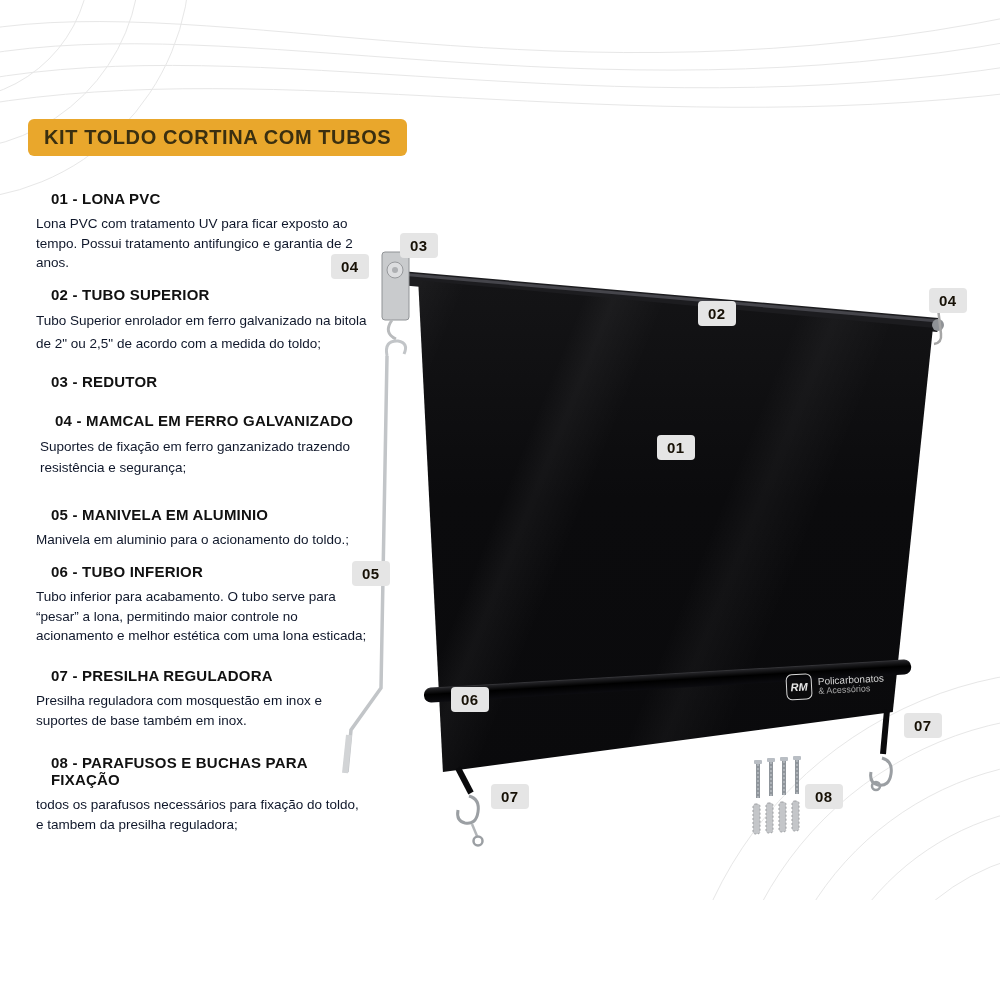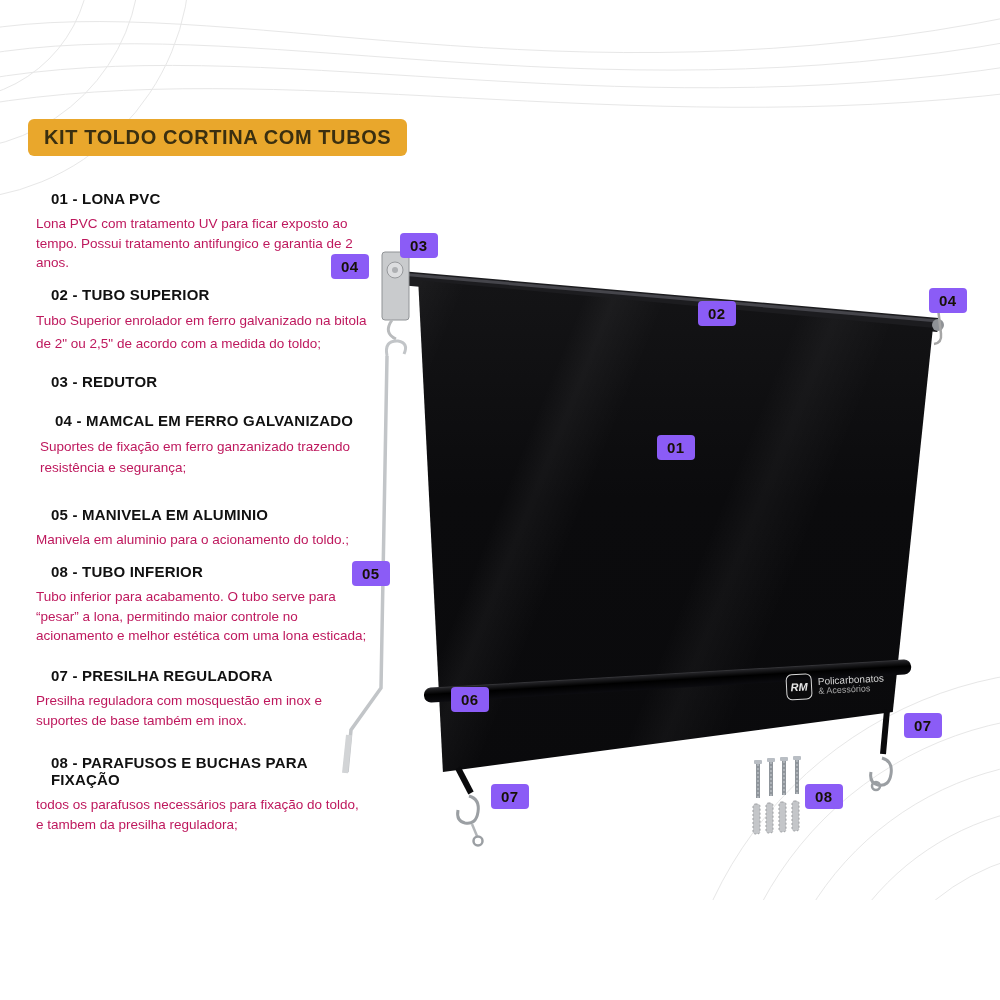--- a/index.html
+++ b/index.html
@@ -8,21 +8,21 @@
   .bg-decor{position:absolute;inset:0;z-index:0;}
 
   
   .title-badge{position:absolute;left:28px;top:119px;z-index:3;background:#E9A72C;
     border-radius:6px;padding:7px 16px;}
   .title-badge span{font-size:20px;font-weight:700;letter-spacing:.6px;color:#3a2f10;}
 
   
   .parts-list{position:absolute;left:36px;top:190px;width:332px;z-index:3;}
   .item h3{margin:0 0 7px 15px;font-size:15px;font-weight:700;color:#111;letter-spacing:.2px;}
-  .item p{margin:0;font-size:13.5px;line-height:1.45;color:#be185d;}
+  .item p{margin:0;font-size:13.5px;line-height:1.45;color:#0f172a;}
   .item{margin-bottom:26px;}
   .item:nth-child(1){margin-bottom:13px;}
   .item:nth-child(2){margin-bottom:17px;}
   .item:nth-child(2) p{line-height:1.7;}
   .item:nth-child(3){margin-bottom:22px;}
   .item:nth-child(4){margin-bottom:27px;}
   .item:nth-child(4) p{line-height:1.6;padding-left:4px;}
   .item:nth-child(4) h3{padding-left:4px;}
   .item:nth-child(5){margin-bottom:14px;}
   .item:nth-child(6){margin-bottom:21px;}
@@ -46,21 +46,21 @@
     box-shadow:0 1px 0 rgba(255,255,255,0.06) inset;}
   .rm-logo{position:absolute;left:786px;top:672px;z-index:3;display:flex;align-items:center;gap:6px;
     transform:rotate(-3deg);}
   .rm-mark{width:24px;height:24px;border:1.6px solid #d9d9d9;border-radius:6px;display:flex;
     align-items:center;justify-content:center;font-size:11px;font-weight:700;font-style:italic;color:#e6e6e6;}
   .rm-text{display:flex;flex-direction:column;line-height:1.1;}
   .rm-text .l1{font-size:10px;color:#d2d2d2;}
   .rm-text .l2{font-size:9px;color:#a8a8a8;}
 
   
-  .badge{position:absolute;z-index:5;background:#8b5cf6;border-radius:4px;
+  .badge{position:absolute;z-index:5;background:#e5e5e5;border-radius:4px;
     padding:4px 10px;font-size:15px;font-weight:700;color:#171106;letter-spacing:.5px;}
   .b1{left:400px;top:233px;} .b2{left:331px;top:254px;} .b3{left:698px;top:301px;text-align:right;}
   .b4{left:929px;top:288px;} .b5{left:657px;top:435px;} .b6{left:352px;top:561px;}
   .b7{left:451px;top:687px;} .b8{left:904px;top:713px;} .b9{left:491px;top:784px;}
   .b10{left:805px;top:784px;text-align:center;}
 </style>
 </head>
 <body>
 
 <div class="page">
@@ -104,21 +104,21 @@
     </div>
     <div class="item">
       <h3>04 - MAMCAL  EM FERRO GALVANIZADO</h3>
       <p>Suportes de fixação em ferro ganzanizado trazendo resistência e segurança;</p>
     </div>
     <div class="item">
       <h3>05 - MANIVELA EM ALUMINIO</h3>
       <p>Manivela em aluminio para o acionamento do toldo.;</p>
     </div>
     <div class="item">
-      <h3>08 - TUBO INFERIOR</h3>
+      <h3>06 - TUBO INFERIOR</h3>
       <p>Tubo inferior para acabamento. O tubo serve para “pesar” a lona, permitindo maior controle no acionamento e melhor estética com uma lona esticada;</p>
     </div>
     <div class="item">
       <h3>07 - PRESILHA REGULADORA</h3>
       <p>Presilha reguladora com mosquestão em inox e suportes de base também em inox.</p>
     </div>
     <div class="item">
       <h3>08 - PARAFUSOS E BUCHAS PARA FIXAÇÃO</h3>
       <p>todos os parafusos necessários para fixação do toldo, e tambem da presilha reguladora;</p>
     </div>

